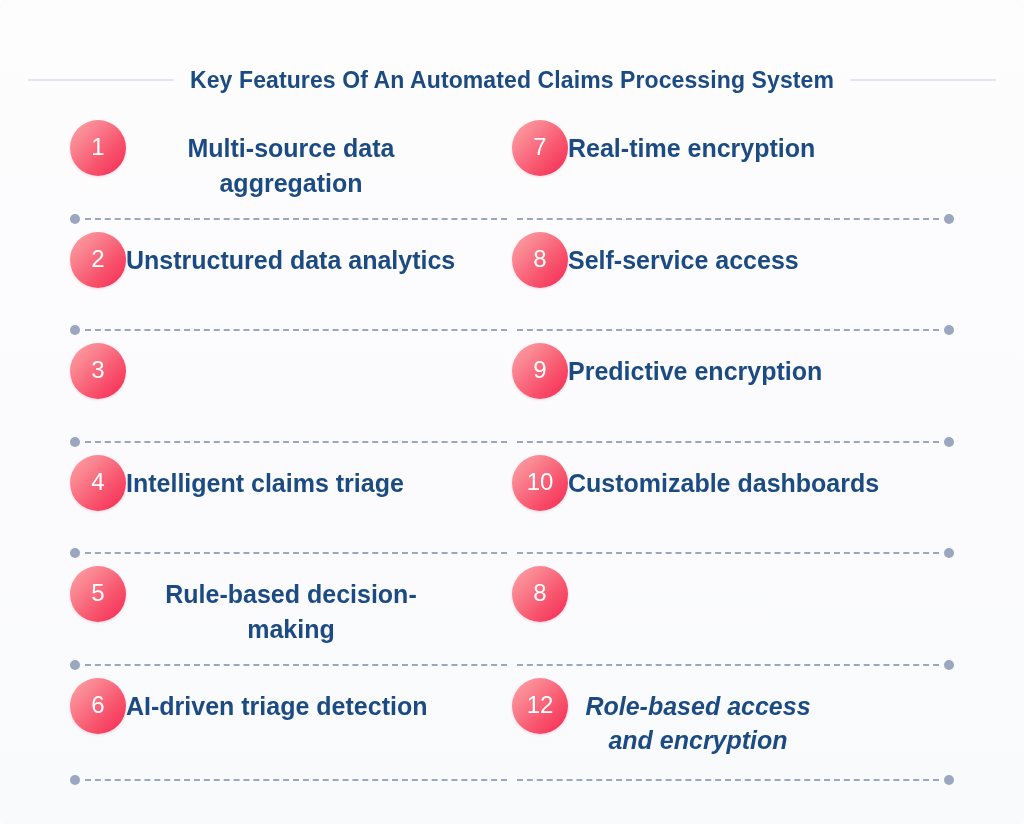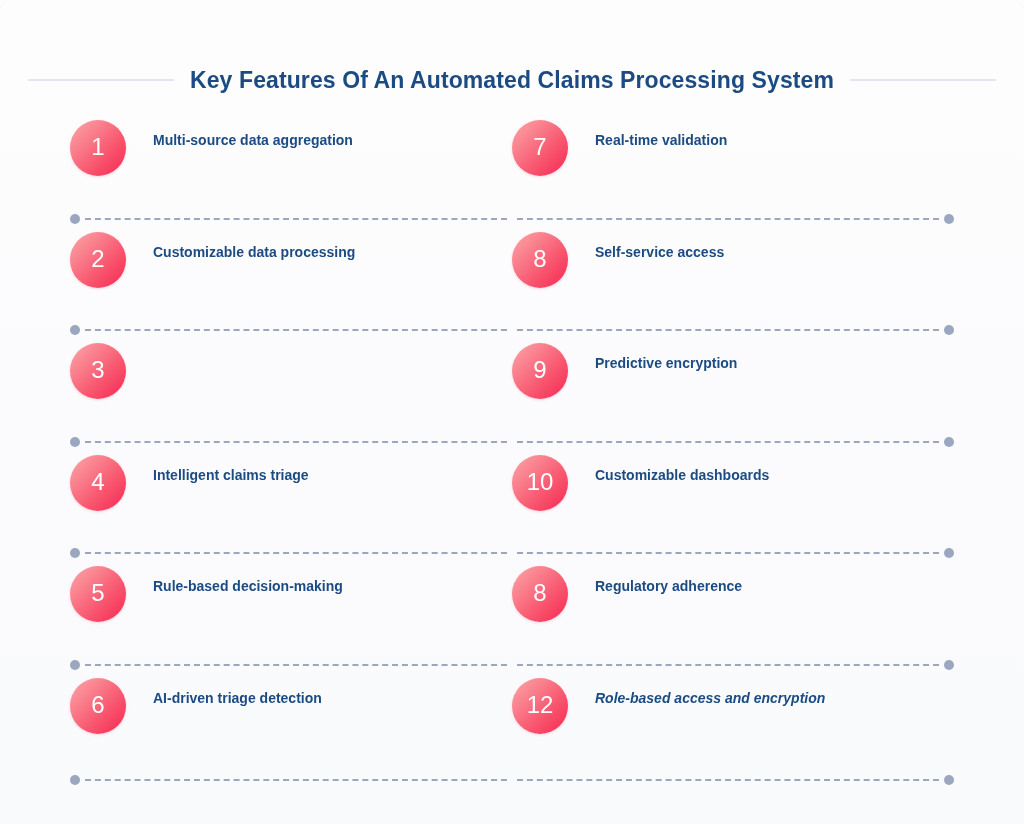--- a/index.html
+++ b/index.html
@@ -86,23 +86,22 @@
     justify-content: center;
     color: #ffffff;
     font-size: 24px;
     font-weight: normal;
     line-height: 1;
     box-shadow: 0 1px 3px rgba(246,39,82,0.18);
   }
   .badge span { transform: translateY(-1px); }
 
   .label {
-    margin-left: 27px;
     margin-top: 11px;
-    font-size: 14px;
+    font-size: 25px;
     font-weight: bold;
     color: #1b4b82;
     line-height: 1.38;
     max-width: 330px;
     text-align: center;
   }
 
   
   .sep {
     position: absolute;
@@ -143,38 +142,38 @@
       <div class="cell left">
         <div class="badge">
             <span>1</span>
           </div>
         <div class="label">Multi-source data aggregation</div>
       </div>
       <div class="cell right">
         <div class="badge">
             <span>7</span>
           </div>
-        <div class="label">Real-time validation</div>
+        <div class="label">Real-time encryption</div>
       </div>
       <div class="sep" style="bottom:0; left:0; width:50%;">
         <div class="sep-dot"></div>
         <div class="sep-line"></div>
       </div>
       <div class="sep" style="bottom:0; left:50%; width:50%;">
         <div class="sep-line"></div>
         <div class="sep-dot"></div>
       </div>
     </div>
 
     <div class="row">
       <div class="cell left">
         <div class="badge">
             <span>2</span>
           </div>
-        <div class="label">Customizable data processing</div>
+        <div class="label">Unstructured data analytics</div>
       </div>
       <div class="cell right">
         <div class="badge">
             <span>8</span>
           </div>
         <div class="label">Self-service access</div>
       </div>
       <div class="sep" style="bottom:0; left:0; width:50%;">
         <div class="sep-dot"></div>
         <div class="sep-line"></div>
@@ -234,21 +233,20 @@
       <div class="cell left">
         <div class="badge">
             <span>5</span>
           </div>
         <div class="label">Rule-based decision-making</div>
       </div>
       <div class="cell right">
         <div class="badge">
             <span>8</span>
           </div>
-        <div class="label">Regulatory adherence</div>
       </div>
       <div class="sep" style="bottom:0; left:0; width:50%;">
         <div class="sep-dot"></div>
         <div class="sep-line"></div>
       </div>
       <div class="sep" style="bottom:0; left:50%; width:50%;">
         <div class="sep-line"></div>
         <div class="sep-dot"></div>
       </div>
     </div>

